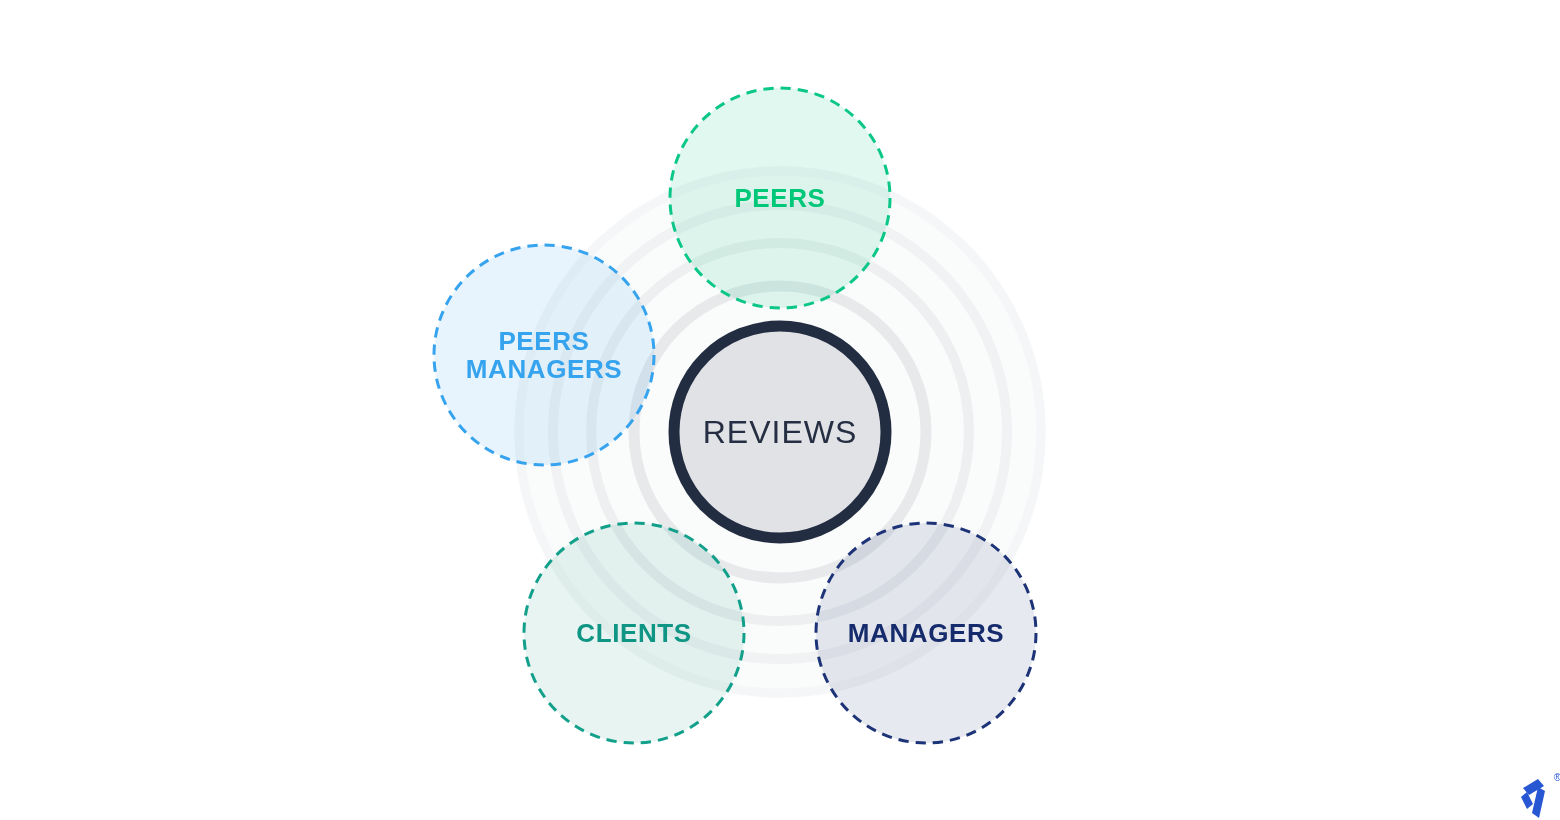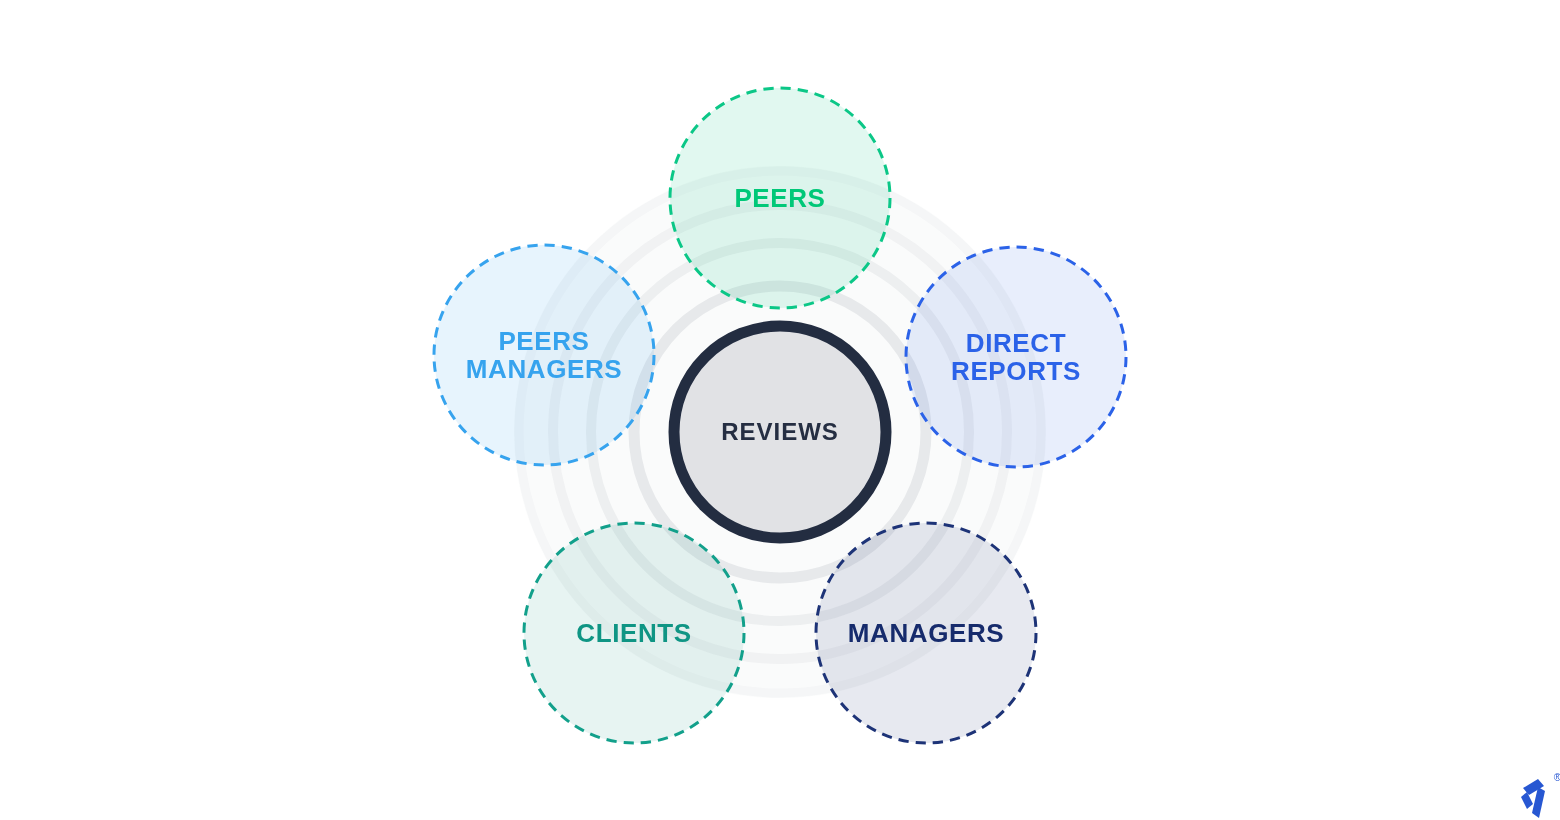--- a/index.html
+++ b/index.html
@@ -53,21 +53,21 @@
   .center-node { position: absolute; left: 664px; top: 316px; width: 232px; height: 232px; }
   .center-node svg { position: absolute; inset: 0; overflow: visible; }
   .center-circle {
     fill: var(--fill, #e1e2e5);
     stroke: var(--border, #232d41);
     stroke-width: 11;
   }
   .center-label {
     position: absolute; inset: 0;
     display: flex; align-items: center; justify-content: center;
-    font-weight: 700; font-size: 24px; letter-spacing: 1px;
+    font-weight: 400; font-size: 32px; letter-spacing: 1px;
     color: var(--text, #252e42);
     user-select: none;
   }
 
   
   .brand {
     position: absolute;
     left: 1517px; top: 774px;
     width: 44px; height: 46px;
   }
@@ -96,29 +96,20 @@
   <div class="node node--peers" style="--fill: rgba(11,199,133,0.12); --border: #0bc787; --text: #00c878;">
     <svg viewBox="0 0 226 226">
       <circle class="node-circle" cx="113" cy="113" r="110" stroke-dasharray="10.28 7"></circle>
     </svg>
     <div class="node-label">
       <span>PEERS</span>
       <span></span>
     </div>
   </div>
 
-  <div class="node node--direct-reports" style="--fill: rgba(43,98,232,0.11); --border: #2b62e8; --text: #2b62e8;">
-    <svg viewBox="0 0 226 226">
-      <circle class="node-circle" cx="113" cy="113" r="110" stroke-dasharray="10.28 7"></circle>
-    </svg>
-    <div class="node-label">
-      <span>DIRECT</span>
-      <span>REPORTS</span>
-    </div>
-  </div>
 
   <div class="node node--clients" style="--fill: rgba(15,150,132,0.10); --border: #12a08b; --text: #0f9584;">
     <svg viewBox="0 0 226 226">
       <circle class="node-circle" cx="113" cy="113" r="110" stroke-dasharray="10.28 7"></circle>
     </svg>
     <div class="node-label">
       <span>CLIENTS</span>
       <span></span>
     </div>
   </div>

